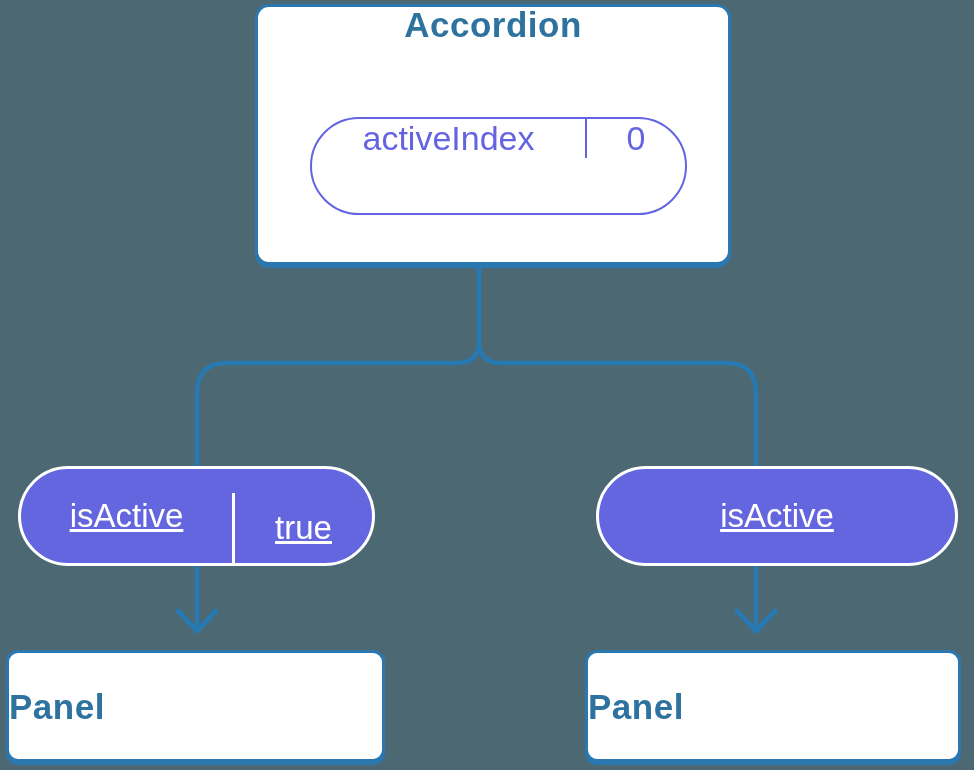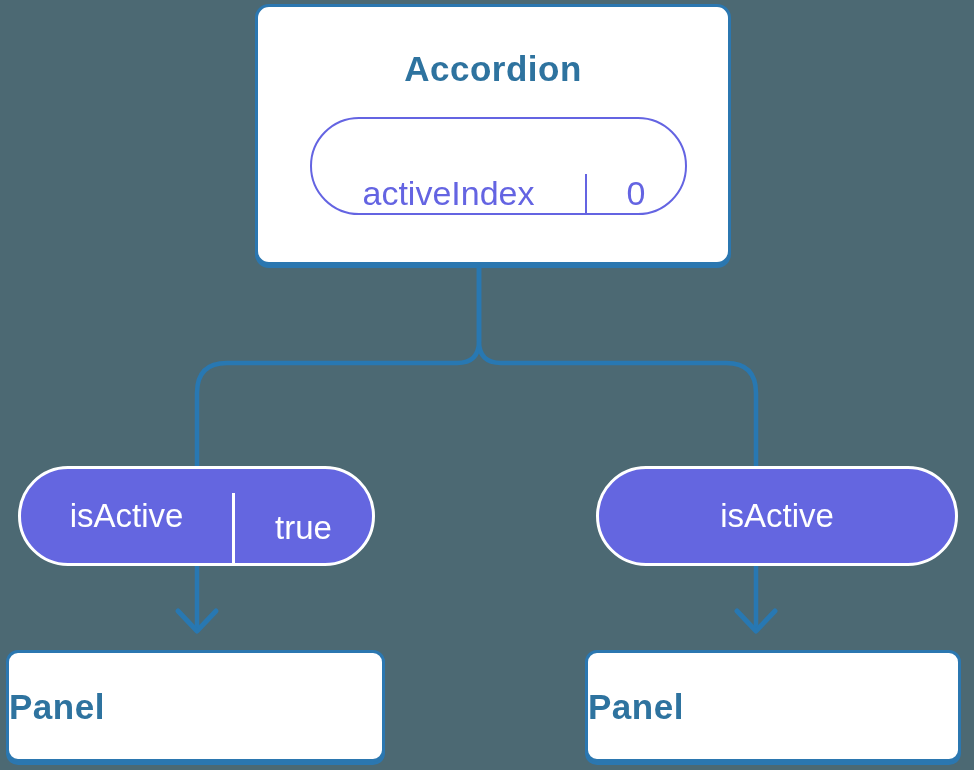--- a/index.html
+++ b/index.html
@@ -18,38 +18,38 @@
   .node{
     position:absolute;background:var(--node-fill);
     border:3px solid var(--node-border);
     box-shadow:0 3px 0 0 var(--node-border);
   }
   .root-card{left:255px;top:4px;width:476px;height:261px;border-radius:14px;}
   .node-title{
     text-align:center;color:var(--node-text);
     font-size:35px;font-weight:700;letter-spacing:.5px;line-height:1;
   }
-  .root-card .node-title{margin-top:44px;}
+  .root-card .node-title{}
 
   .state-pill{
     position:absolute;left:52px;top:110px;width:377px;height:98px;
     border:2px solid var(--state-pill-border);border-radius:49px;
-    display:flex;align-items:flex-end;background:var(--node-fill);
+    display:flex;align-items:flex-start;background:var(--node-fill);
     color:var(--state-pill-text);font-size:34px;
   }
   .state-pill .seg{display:flex;align-items:center;justify-content:center;}
   .state-pill .seg.name{flex:1;}
   .state-pill .seg.value{width:100px;border-left:2px solid var(--state-pill-border);}
 
   .prop-pill{
     position:absolute;top:466px;height:100px;border-radius:50px;
     background:var(--pill-fill);border:3px solid #FFFFFF;
     display:flex;align-items:stretch;color:var(--pill-text);font-size:33px;
   }
-  .prop-pill .seg{display:flex;align-items:center;justify-content:center;}
+  .prop-pill .seg{display:flex;align-items:center;justify-content:center;text-decoration:underline;}
   .prop-pill .seg.name{flex:1;}
   .prop-pill .seg.value{border-left:3px solid #FFFFFF;margin-top:24px;}
   .prop-pill.left{left:18px;width:357px;}
   .prop-pill.left .seg.value{width:140px;}
   .prop-pill.right{left:596px;width:362px;}
   .prop-pill.right .seg.value{width:151px;}
 
   .panel{display:flex;align-items:center;justify-content:flex-start;border-radius:12px;}
   .panel.left{left:6px;top:650px;width:379px;height:112px;}
   .panel.right{left:585px;top:650px;width:376px;height:112px;}

